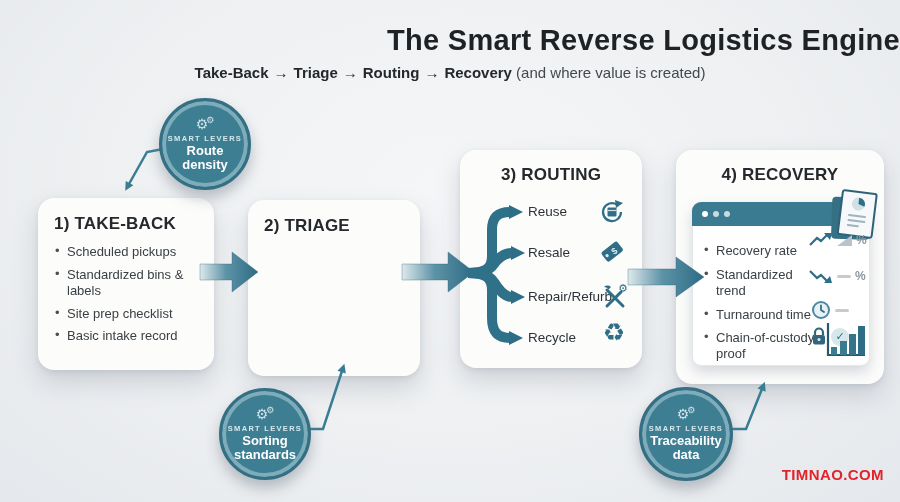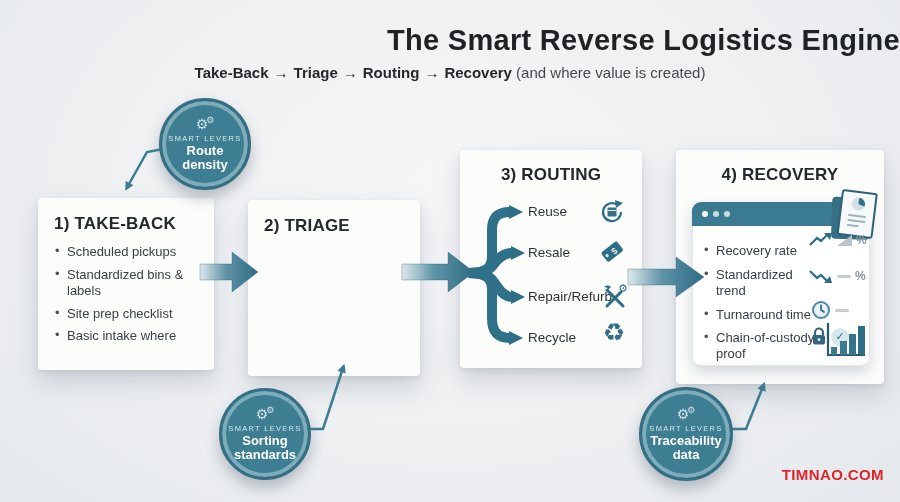--- a/index.html
+++ b/index.html
@@ -9,21 +9,21 @@
     font-family:"Liberation Sans","DejaVu Sans",sans-serif;
   }
   
   .title{position:absolute;top:24px;left:0;width:100%;text-align:right;
     font-size:29px;font-weight:bold;color:#1f2225;letter-spacing:.3px;}
   .subtitle{position:absolute;top:64px;left:0;width:100%;text-align:center;
     font-size:15px;color:#43484e;}
   .subtitle .stage,.subtitle .sep{font-weight:bold;color:#24282c;}
   .subtitle .sep{margin:0 5px;}
   
-  .card{position:absolute;background:#fcfcfb;border-radius:4px;z-index:2;
+  .card{position:absolute;background:#fcfcfb;border-radius:16px;z-index:2;
     box-shadow:0 12px 24px rgba(125,135,150,.30),0 2px 5px rgba(125,135,150,.18);}
   #box-take-back{left:38px;top:198px;width:176px;height:172px;padding:16px 14px 0 16px;box-sizing:border-box;}
   #box-triage{left:248px;top:200px;width:172px;height:176px;padding:16px 12px 0 16px;box-sizing:border-box;}
   #box-routing{left:460px;top:150px;width:182px;height:218px;box-sizing:border-box;}
   #box-recovery{left:676px;top:150px;width:208px;height:234px;box-sizing:border-box;}
   .card h2{margin:0;font-size:17px;font-weight:bold;color:#25282c;letter-spacing:.2px;}
   .card h2.centered{text-align:center;margin-top:15px;}
   .bullets{list-style:none;margin:10px 0 0;padding:0;font-size:13px;color:#3a4045;}
   .bullets li{position:relative;padding-left:13px;margin:0 0 7px;line-height:1.22;}
   .bullets li::before{content:"\2022";position:absolute;left:1px;top:-1px;color:#4a5056;}
@@ -51,21 +51,21 @@
   .doc-back{position:absolute;left:-5px;top:7px;width:38px;height:42px;background:#357085;
     border-radius:4px;transform:rotate(-5deg);}
   .doc-paper{position:absolute;left:2px;top:0;width:32px;height:42px;background:#f6f8f9;
     border:2px solid #2e6278;border-radius:3px;}
   
   .badge{position:absolute;z-index:6;border-radius:50%;background:#3d7e92;border:3px solid #356f83;
     box-shadow:inset 0 0 0 4px rgba(190,218,226,.50),0 8px 14px rgba(110,125,135,.45);
     color:#fff;display:flex;flex-direction:column;align-items:center;justify-content:center;text-align:center;}
   .badge .gears{line-height:1;color:#cfe2e8;font-family:"DejaVu Sans",sans-serif;}
   .gear-big{font-size:14px;} .gear-small{font-size:9px;vertical-align:top;margin-left:-2px;}
-  .badge .eyebrow{font-size:7.5px;letter-spacing:1.3px;color:#d7e8ed;margin:2px 0 1px;}
+  .badge .eyebrow{font-size:7.5px;letter-spacing:1.3px;color:#d7e8ed;margin:2px 0 1px;font-weight:bold;}
   .badge .label{font-size:13px;font-weight:bold;line-height:1.08;padding:0 6px;}
   #badge-route{left:159px;top:98px;width:86px;height:86px;}
   #badge-sorting{left:219px;top:388px;width:86px;height:86px;}
   #badge-trace{left:639px;top:387px;width:88px;height:88px;}
   
   #overlay{position:absolute;left:0;top:0;z-index:4;pointer-events:none;}
   .watermark{position:absolute;right:16px;top:466px;z-index:7;font-size:15px;font-weight:bold;
     color:#e0242b;letter-spacing:.4px;}
   .glyph{font-family:"DejaVu Sans",sans-serif;}
 </style>
@@ -79,21 +79,21 @@
     <span class="stage">Take-Back</span><span class="sep">→</span><span class="stage">Triage</span><span class="sep">→</span><span class="stage">Routing</span><span class="sep">→</span><span class="stage">Recovery</span>
     <span class="suffix">(and where value is created)</span>
   </div>
 
   <div class="card" id="box-take-back">
     <h2>1) TAKE-BACK</h2>
     <ul class="bullets">
       <li>Scheduled pickups</li>
       <li>Standardized bins &amp; labels</li>
       <li>Site prep checklist</li>
-      <li>Basic intake where</li>
+      <li>Basic intake record</li>
     </ul>
   </div>
 
   <div class="card" id="box-triage">
     <h2>2) TRIAGE</h2>
   </div>
 
   <div class="card" id="box-routing">
     <h2 class="centered">3) ROUTING</h2>
 

